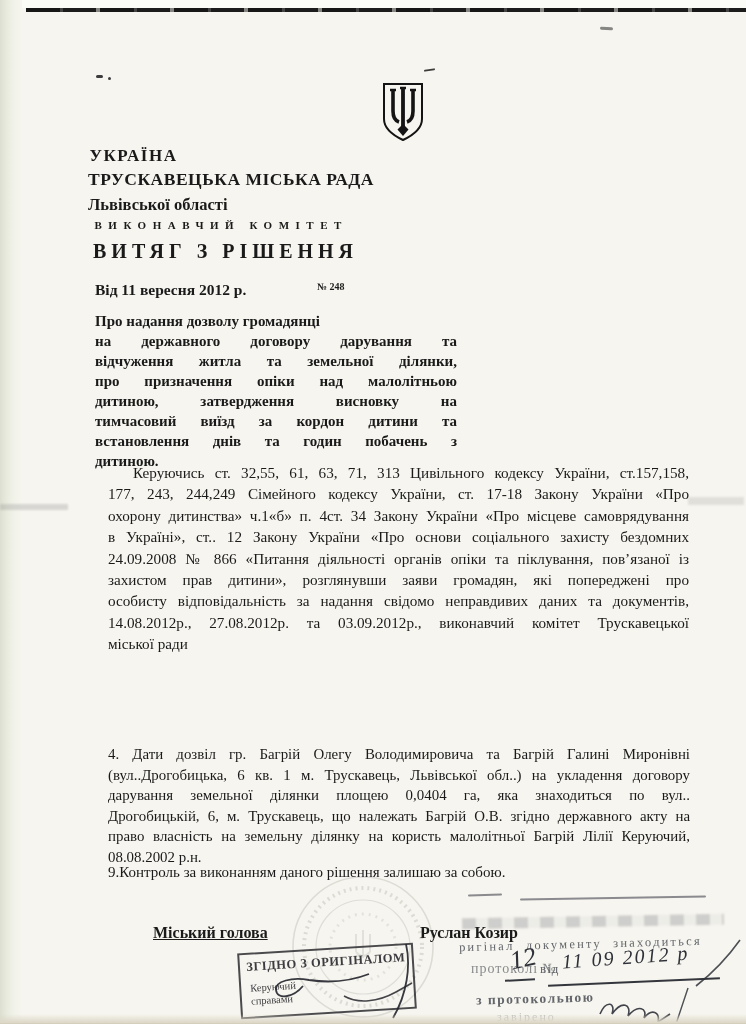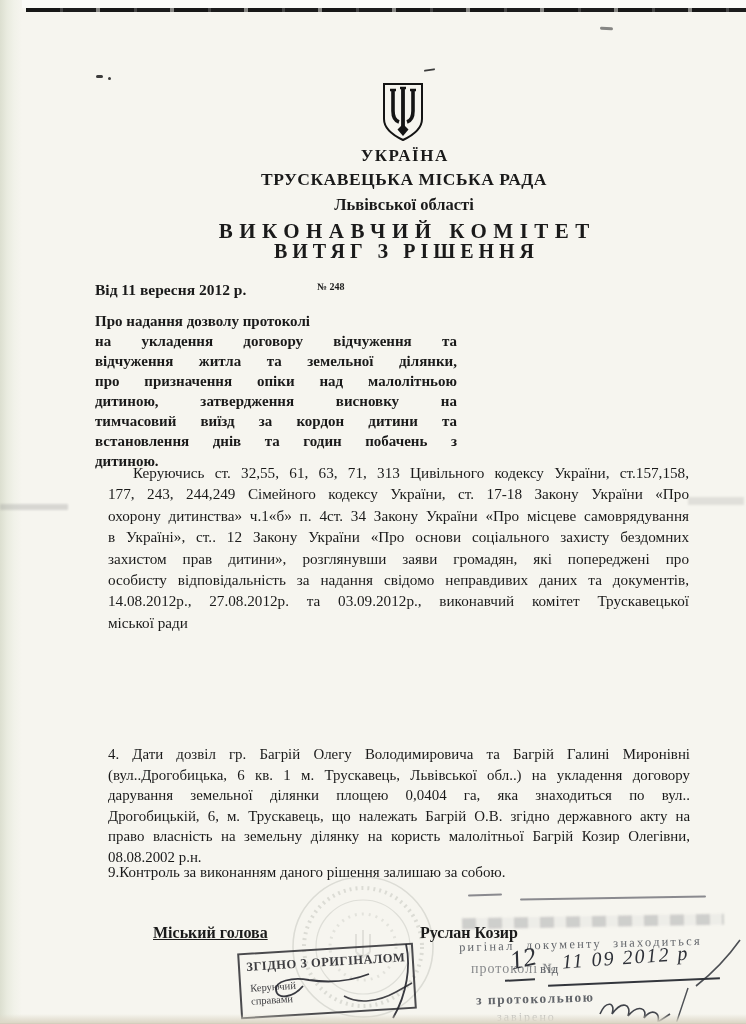--- a/index.html
+++ b/index.html
@@ -16,25 +16,25 @@
     background:repeating-linear-gradient(90deg,#171717 0 34px,#454545 34px 37px,#1c1c1c 37px 70px,rgba(23,23,23,.5) 70px 74px);}
   .edge-left{position:absolute;left:0;top:0;width:22px;height:1024px;
     background:linear-gradient(90deg,#dcdfd0 0,#e9ebdf 7px,#f1f2e9 14px,#f6f5ef 22px);}
   .bottom-shade{position:absolute;left:0;top:1014px;width:746px;height:10px;
     background:linear-gradient(180deg,rgba(246,245,239,0) 0,#ddd8c8 85%,#cfc9b8 100%);}
   .speck{position:absolute;background:#3c3c3c;border-radius:2px;}
   .streak{position:absolute;background:#8a8a8a;opacity:.28;filter:blur(1px);}
   .penline{position:absolute;height:2px;background:#6f6f77;opacity:.8;border-radius:1px;}
 
   
-  .hline{position:absolute;left:88px;width:632px;text-align:center;font-weight:bold;white-space:nowrap;}
+  .hline{position:absolute;left:88px;width:632px;font-weight:bold;white-space:nowrap;}
   .country{top:146px;font-size:17px;letter-spacing:1.5px;text-indent:1.5px;}
   .council{top:169px;font-size:17.5px;letter-spacing:.5px;}
   .region{top:195px;font-size:16.5px;}
-  .committee{top:219px;font-size:21px;letter-spacing:6.5px;text-indent:6.5px;}
+  .committee{top:219px;font-size:11px;letter-spacing:6.5px;text-indent:6.5px;}
   .doctype{top:240px;font-size:20px;letter-spacing:5px;text-indent:5px;}
 
   .emblem{position:absolute;left:380px;top:81px;}
 
   
   .meta-date{position:absolute;left:95px;top:281px;font-size:15.5px;font-weight:bold;white-space:nowrap;}
   .meta-no{position:absolute;left:317px;top:281px;font-size:10px;font-weight:bold;white-space:nowrap;}
 
   
   .block{position:absolute;}
@@ -111,48 +111,49 @@
   <div class="hline country">УКРАЇНА</div>
   <div class="hline council">ТРУСКАВЕЦЬКА МІСЬКА РАДА</div>
   <div class="hline region">Львівської області</div>
   <div class="hline committee">ВИКОНАВЧИЙ КОМІТЕТ</div>
   <div class="hline doctype">ВИТЯГ З РІШЕННЯ</div>
 
   <div class="meta-date">Від 11 вересня 2012 р.</div>
   <div class="meta-no">№  248</div>
 
   <div class="block subject">
-      <div class="ln">Про надання дозволу протоколі</div>
-      <div class="ln j">на укладення договору відчуження та</div>
+      <div class="ln">Про надання дозволу громадянці</div>
+      <div class="ln j">на державного договору дарування та</div>
       <div class="ln j">відчуження житла та земельної ділянки,</div>
       <div class="ln j">про призначення опіки над малолітньою</div>
       <div class="ln j">дитиною, затвердження висновку на</div>
       <div class="ln j">тимчасовий виїзд за кордон дитини та</div>
       <div class="ln j">встановлення днів та годин побачень з</div>
       <div class="ln">дитиною.</div>
     </div>
 
   <div class="block preamble">
       <div class="ln j ind">Керуючись ст. 32,55, 61, 63, 71, 313 Цивільного кодексу України, ст.157,158,</div>
       <div class="ln j">177, 243, 244,249 Сімейного кодексу України, ст. 17-18 Закону України «Про</div>
       <div class="ln j">охорону дитинства» ч.1«б» п. 4ст. 34 Закону України «Про місцеве самоврядування</div>
       <div class="ln j">в Україні», ст.. 12 Закону України «Про основи соціального захисту бездомних</div>
+      <div class="ln j">24.09.2008 № 866 «Питання діяльності органів опіки та піклування, пов’язаної із</div>
       <div class="ln j">захистом прав дитини», розглянувши заяви громадян, які попереджені про</div>
       <div class="ln j">особисту відповідальність за надання свідомо неправдивих даних та документів,</div>
       <div class="ln j">14.08.2012р., 27.08.2012р. та 03.09.2012р., виконавчий комітет Трускавецької</div>
       <div class="ln">міської ради</div>
     </div>
 
 
   <div class="block item4">
       <div class="ln j">4. Дати дозвіл гр. Багрій Олегу Володимировича та Багрій Галині Миронівні</div>
       <div class="ln j">(вул..Дрогобицька, 6 кв. 1 м. Трускавець, Львівської обл..) на укладення договору</div>
       <div class="ln j">дарування земельної ділянки площею 0,0404 га, яка знаходиться по вул..</div>
       <div class="ln j">Дрогобицькій, 6, м. Трускавець, що належать Багрій О.В. згідно державного акту на</div>
-      <div class="ln j">право власність на земельну ділянку на користь малолітньої Багрій Козир Олегівни,</div>
+      <div class="ln j">право власність на земельну ділянку на користь малолітньої Багрій Лілії Керуючий,</div>
       <div class="ln">08.08.2002 р.н.</div>
     </div>
   <div class="block item9">
       <div class="ln">9.Контроль за виконанням даного рішення залишаю за собою.</div>
     </div>
 
   <div class="sig-title">Міський голова</div>
   <div class="sig-name">Руслан Козир</div>
 
   <div class="seal">

